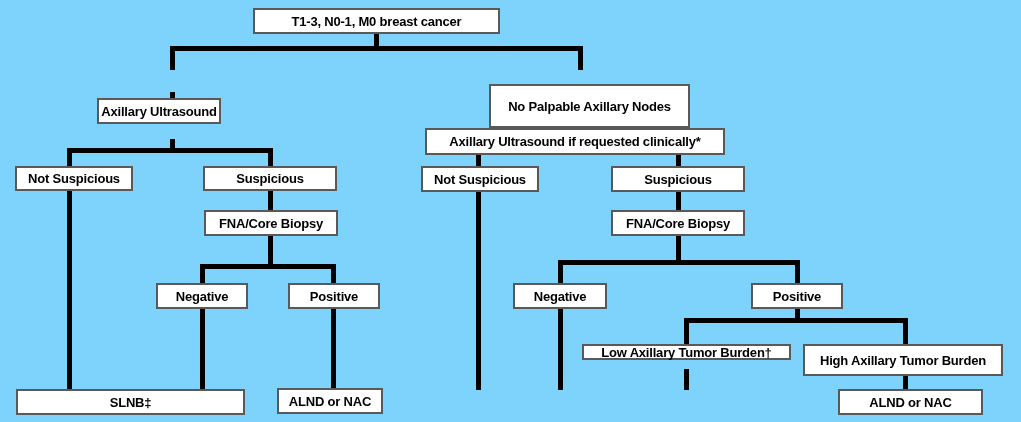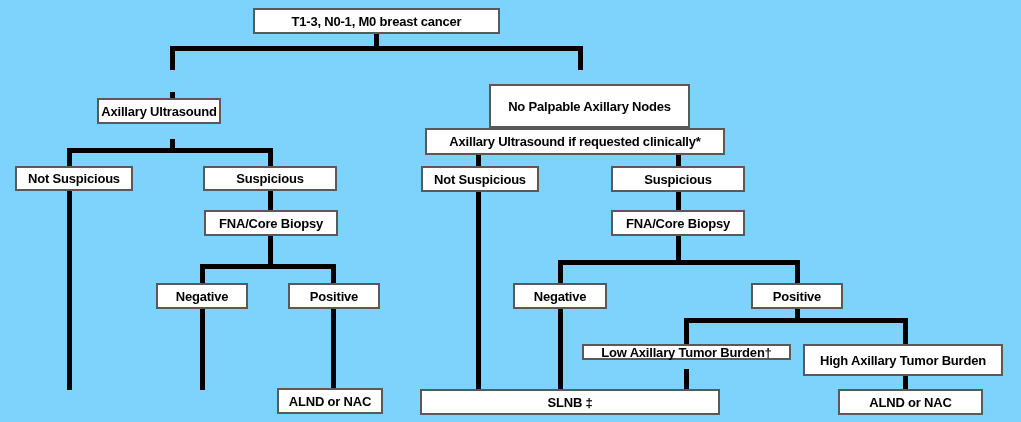--- a/index.html
+++ b/index.html
@@ -76,27 +76,27 @@
   <div class="line" style="left:903px; top:369px; width:5px; height:21px;"></div>
 
   <div class="node" style="left:253px; top:8px; width:247px; height:26px;">T1-3, N0-1, M0 breast cancer</div>
 
   <div class="node" style="left:97px; top:98px; width:124px; height:26px;">Axillary Ultrasound</div>
   <div class="node" style="left:15px; top:166px; width:118px; height:25px;">Not Suspicious</div>
   <div class="node" style="left:203px; top:166px; width:134px; height:25px;">Suspicious</div>
   <div class="node" style="left:204px; top:210px; width:134px; height:26px;">FNA/Core Biopsy</div>
   <div class="node" style="left:156px; top:283px; width:92px; height:26px;">Negative</div>
   <div class="node" style="left:288px; top:283px; width:92px; height:26px;">Positive</div>
+  <div class="node" style="left:16px; top:389px; width:229px; height:26px;">SLNB‡</div>
   <div class="node" style="left:277px; top:388px; width:106px; height:26px;">ALND or NAC</div>
 
   <div class="node" style="left:481px; top:84px; width:201px; height:44px;margin-left:8px;">No Palpable Axillary Nodes</div>
   <div class="node" style="left:425px; top:128px; width:300px; height:27px;">Axillary Ultrasound if requested clinically*</div>
   <div class="node" style="left:421px; top:166px; width:118px; height:26px;">Not Suspicious</div>
   <div class="node" style="left:611px; top:166px; width:134px; height:26px;">Suspicious</div>
   <div class="node" style="left:611px; top:210px; width:134px; height:26px;">FNA/Core Biopsy</div>
   <div class="node" style="left:513px; top:283px; width:94px; height:26px;">Negative</div>
   <div class="node" style="left:751px; top:283px; width:92px; height:26px;">Positive</div>
   <div class="node" style="left:582px; top:344px; width:209px; height:16px;">Low Axillary Tumor Burden†</div>
   <div class="node" style="left:803px; top:344px; width:200px; height:32px;">High Axillary Tumor Burden</div>
-  <div class="node" style="left:420px; top:389px; width:300px; height:26px;">SLNB ‡</div>
   <div class="node" style="left:838px; top:389px; width:145px; height:26px;">ALND or NAC</div>
 
 </div>
 
 </body></html>

